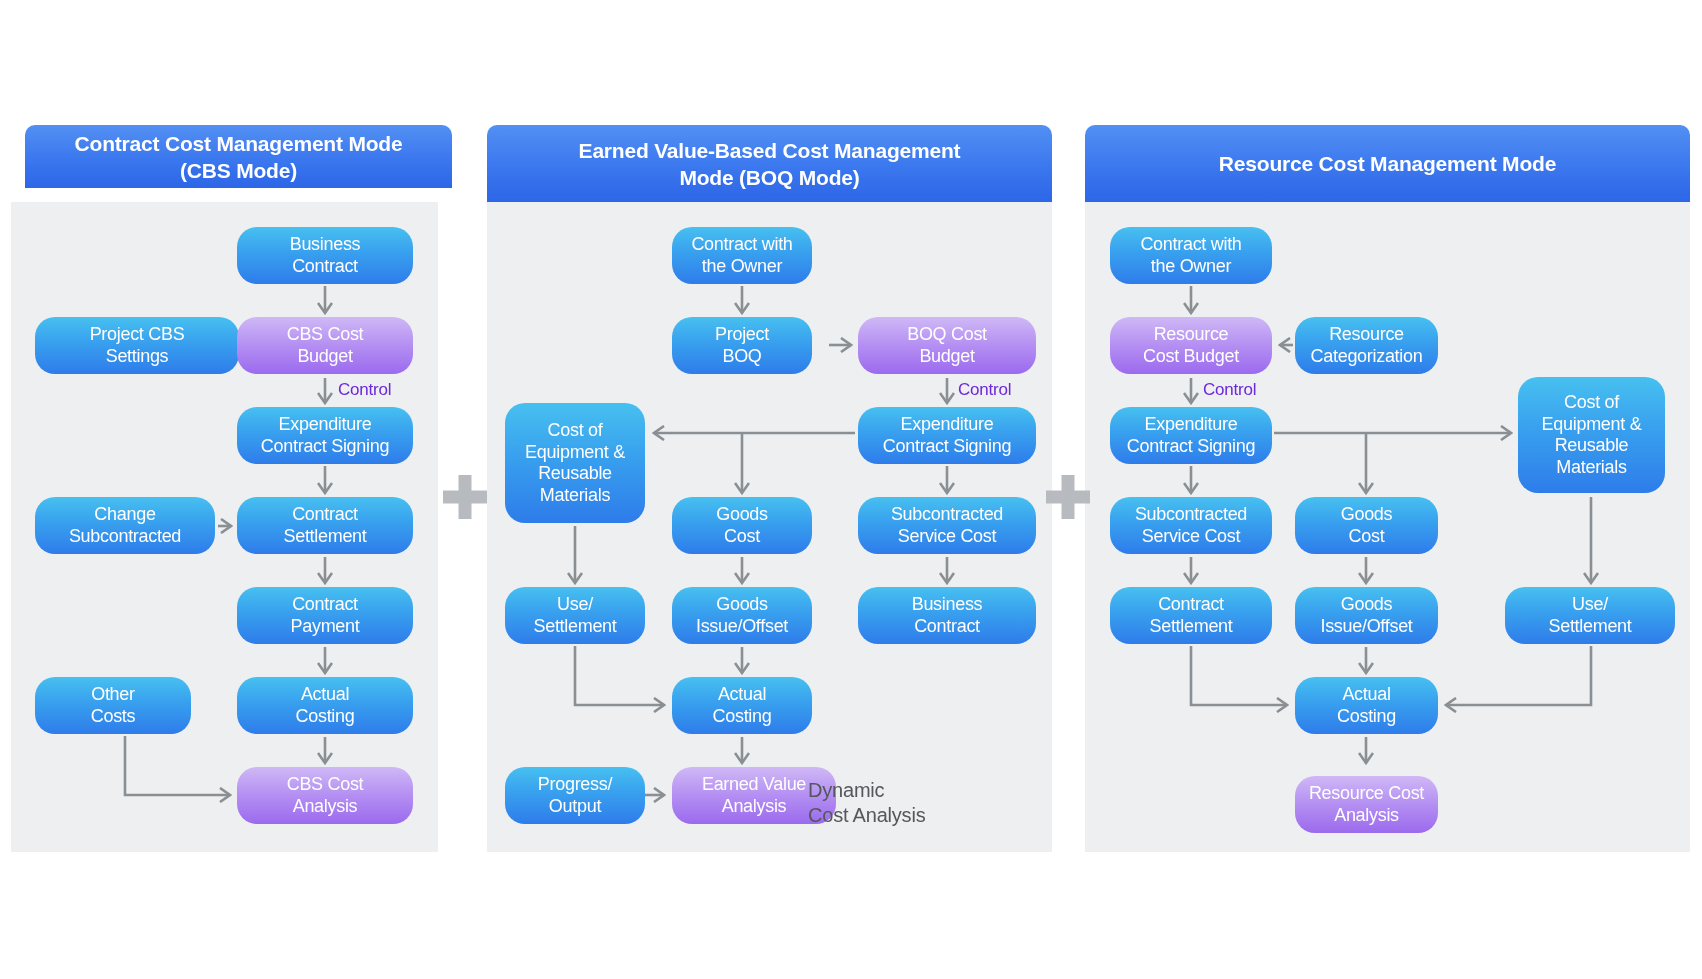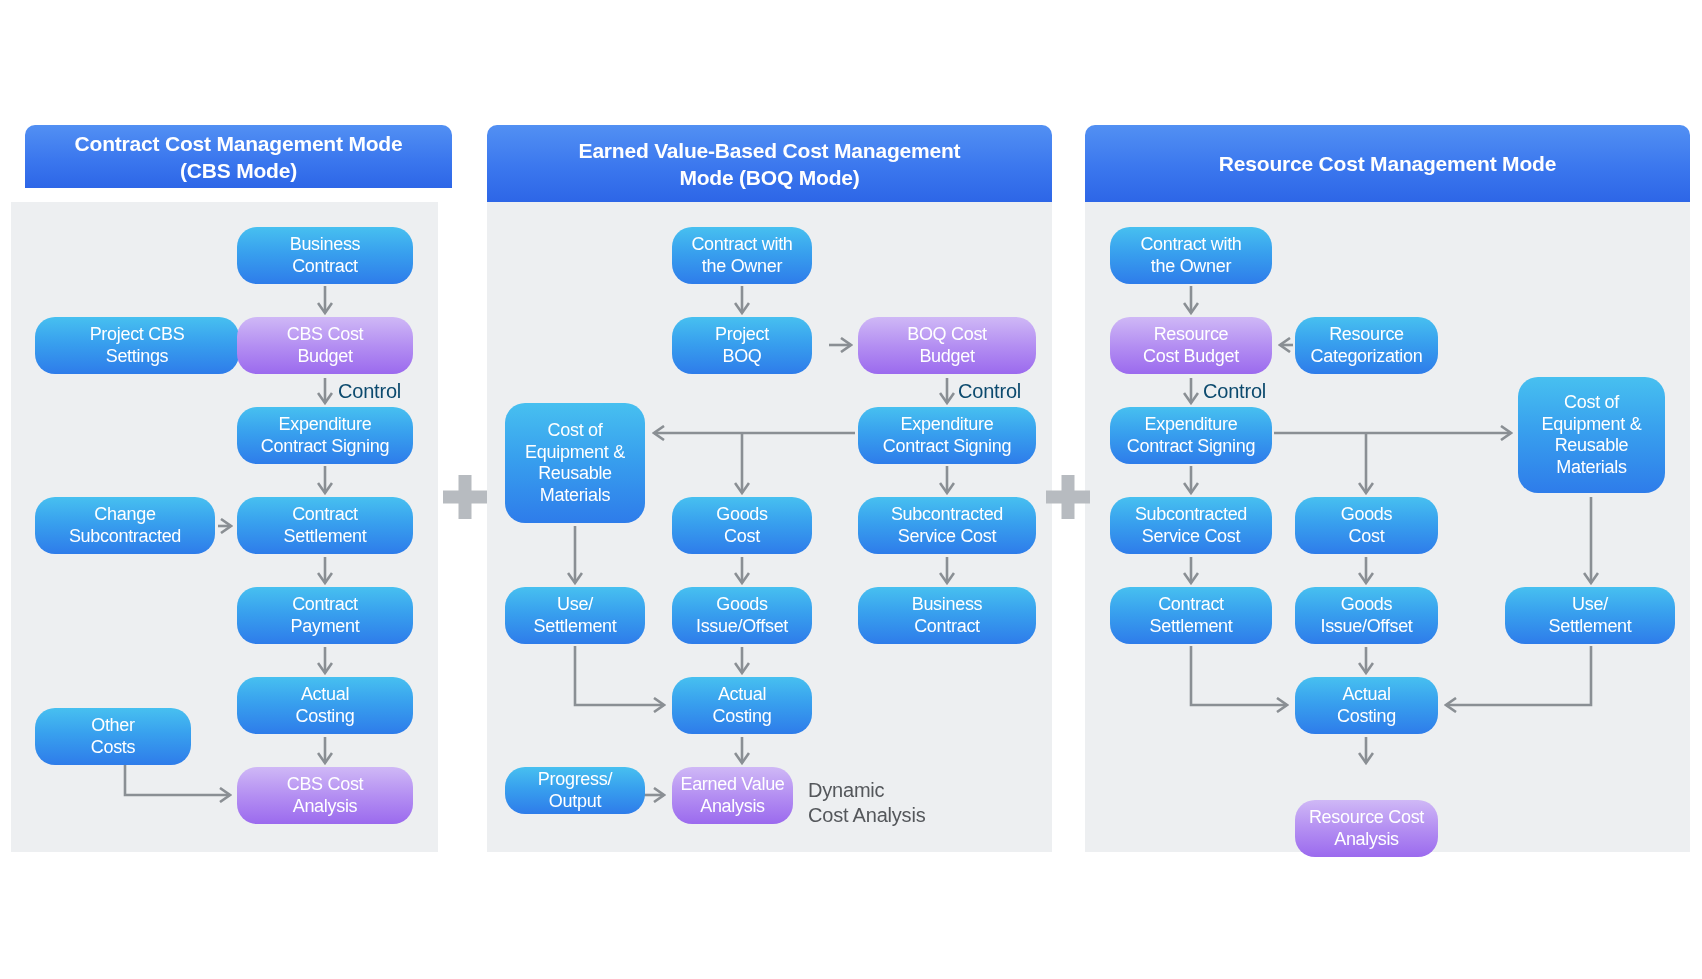--- a/index.html
+++ b/index.html
@@ -9,21 +9,21 @@
   .panel-hdr{position:absolute;display:flex;align-items:center;justify-content:center;
              background:linear-gradient(180deg,#5290f3 0%,#3b77ee 55%,#2d66e7 100%);
              border-radius:10px 10px 0 0;color:#ffffff;font-weight:bold;
              font-size:21px;line-height:27px;text-align:center;white-space:pre-line;
              letter-spacing:-0.2px;}
   .node{position:absolute;display:flex;align-items:center;justify-content:center;
         border-radius:20px;color:#ffffff;font-size:18px;line-height:21.5px;
         text-align:center;white-space:pre-line;letter-spacing:-0.3px;}
   .blue{background:linear-gradient(180deg,#47c0f0 0%,#38a0ee 45%,#2e7cea 100%);}
   .purple{background:linear-gradient(180deg,#cfb8f6 0%,#b48ff2 50%,#9b6aee 100%);}
-  .ctrl-label{position:absolute;color:#0c4a6e;font-size:20px;letter-spacing:-0.2px;}
+  .ctrl-label{position:absolute;color:#6d28d9;font-size:17px;letter-spacing:-0.2px;}
   .annotation{position:absolute;color:#54575b;font-size:20px;line-height:25px;
               white-space:pre-line;letter-spacing:-0.2px;margin-top:8px;}
   svg.wires{position:absolute;left:0;top:0;pointer-events:none;}
 </style>
 </head>
 <body>
 
 <div class="canvas">
 
   <div class="panel-bg" style="left:11px;top:202px;width:427px;height:650px"></div>
@@ -100,21 +100,21 @@
   <div class="node purple" style="left:237px;top:317px;width:176px;height:57px">CBS Cost
 Budget</div>
   <div class="node blue" style="left:237px;top:407px;width:176px;height:57px">Expenditure
 Contract Signing</div>
   <div class="node blue" style="left:35px;top:497px;width:180px;height:57px">Change
 Subcontracted</div>
   <div class="node blue" style="left:237px;top:497px;width:176px;height:57px">Contract
 Settlement</div>
   <div class="node blue" style="left:237px;top:587px;width:176px;height:57px">Contract
 Payment</div>
-  <div class="node blue" style="left:35px;top:708px;width:156px;height:57px">Other
+  <div class="node blue" style="left:35px;top:677px;width:156px;height:57px">Other
 Costs</div>
   <div class="node blue" style="left:237px;top:677px;width:176px;height:57px">Actual
 Costing</div>
   <div class="node purple" style="left:237px;top:767px;width:176px;height:57px">CBS Cost
 Analysis</div>
   <div class="ctrl-label" style="left:338px;top:380px">Control</div>
 
   <div class="node blue" style="left:672px;top:227px;width:140px;height:57px">Contract with
 the Owner</div>
   <div class="node blue" style="left:672px;top:317px;width:140px;height:57px">Project
@@ -132,23 +132,23 @@
   <div class="node blue" style="left:858px;top:497px;width:178px;height:57px">Subcontracted
 Service Cost</div>
   <div class="node blue" style="left:505px;top:587px;width:140px;height:57px">Use/
 Settlement</div>
   <div class="node blue" style="left:672px;top:587px;width:140px;height:57px">Goods
 Issue/Offset</div>
   <div class="node blue" style="left:858px;top:587px;width:178px;height:57px">Business
 Contract</div>
   <div class="node blue" style="left:672px;top:677px;width:140px;height:57px">Actual
 Costing</div>
-  <div class="node blue" style="left:505px;top:767px;width:140px;height:47px">Progress/
+  <div class="node blue" style="left:505px;top:767px;width:140px;height:57px">Progress/
 Output</div>
-  <div class="node purple" style="left:672px;top:767px;width:121px;height:57px">Earned Value
+  <div class="node purple" style="left:672px;top:767px;width:164px;height:57px">Earned Value
 Analysis</div>
   <div class="ctrl-label" style="left:958px;top:380px">Control</div>
   <div class="annotation" style="left:808px;top:770px">Dynamic
 Cost Analysis</div>
 
   <div class="node blue" style="left:1110px;top:227px;width:162px;height:57px">Contract with
 the Owner</div>
   <div class="node purple" style="left:1110px;top:317px;width:162px;height:57px">Resource
 Cost Budget</div>
   <div class="node blue" style="left:1295px;top:317px;width:143px;height:57px">Resource
@@ -164,17 +164,17 @@
   <div class="node blue" style="left:1295px;top:497px;width:143px;height:57px">Goods
 Cost</div>
   <div class="node blue" style="left:1110px;top:587px;width:162px;height:57px">Contract
 Settlement</div>
   <div class="node blue" style="left:1295px;top:587px;width:143px;height:57px">Goods
 Issue/Offset</div>
   <div class="node blue" style="left:1505px;top:587px;width:170px;height:57px">Use/
 Settlement</div>
   <div class="node blue" style="left:1295px;top:677px;width:143px;height:57px">Actual
 Costing</div>
-  <div class="node purple" style="left:1295px;top:800px;width:143px;height:57px">Resource Cost
+  <div class="node purple" style="left:1295px;top:776px;width:143px;height:57px">Resource Cost
 Analysis</div>
   <div class="ctrl-label" style="left:1203px;top:380px">Control</div>
 
 </div>
 
 </body></html>

